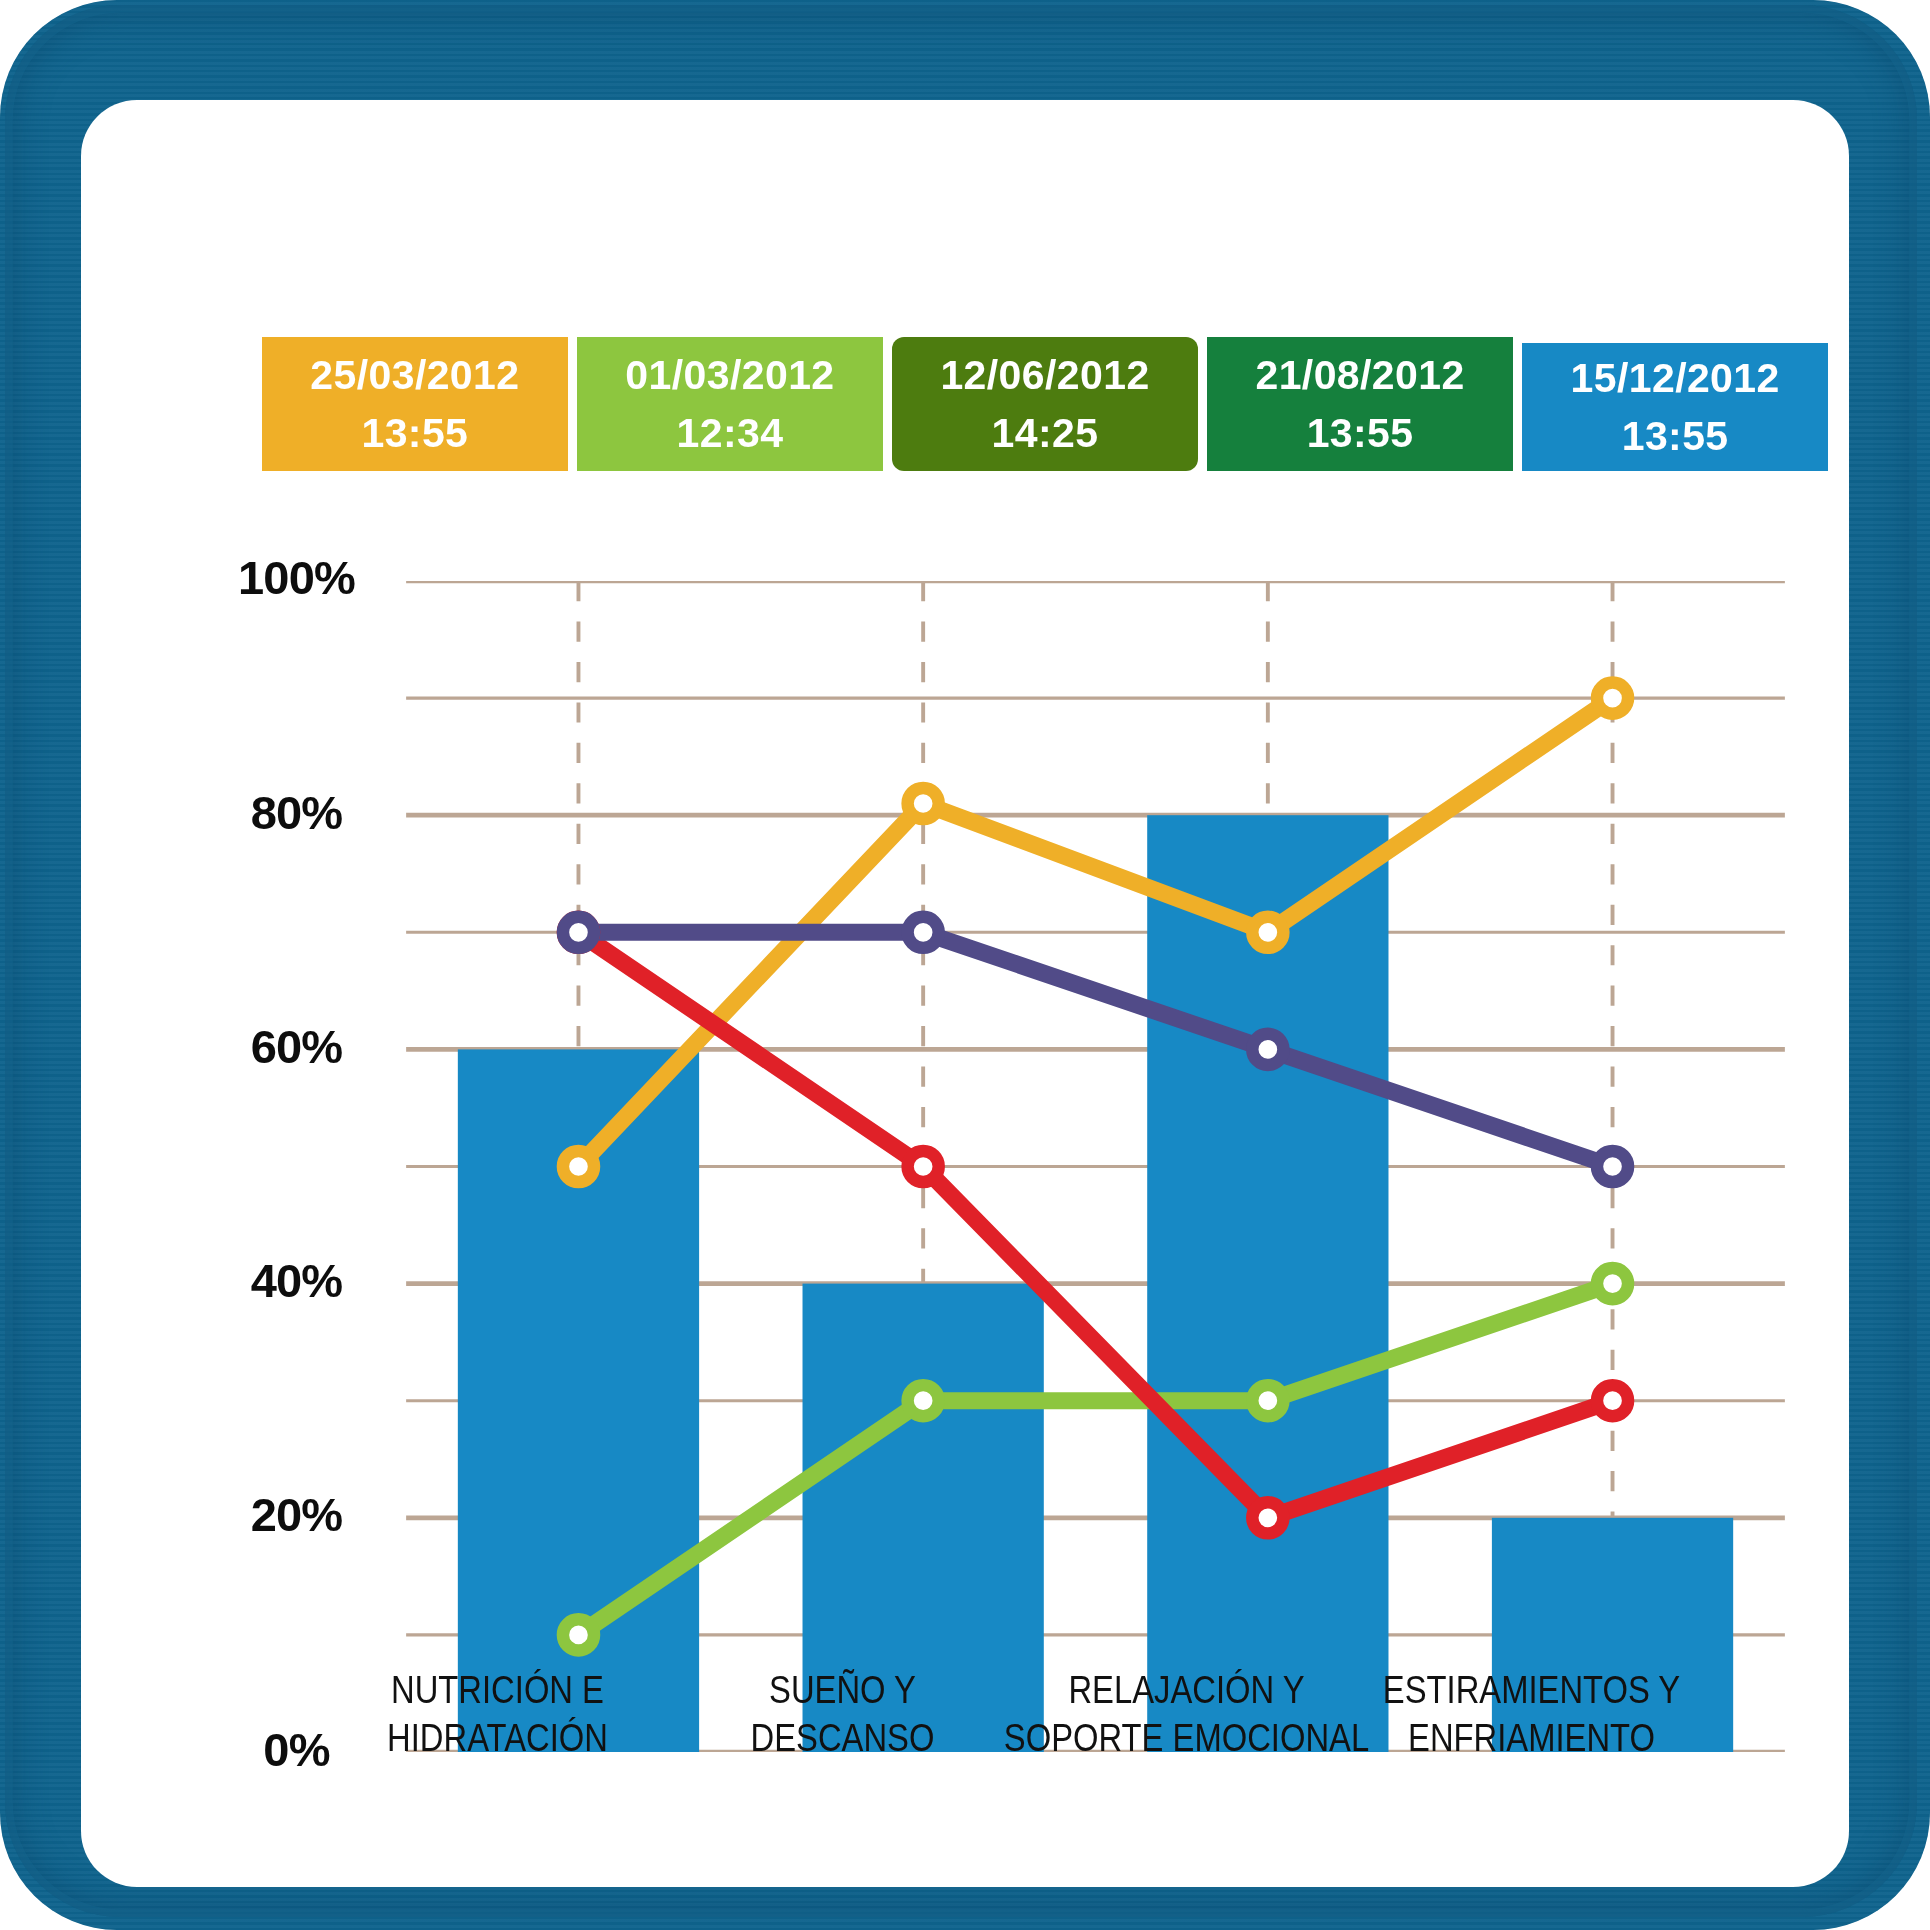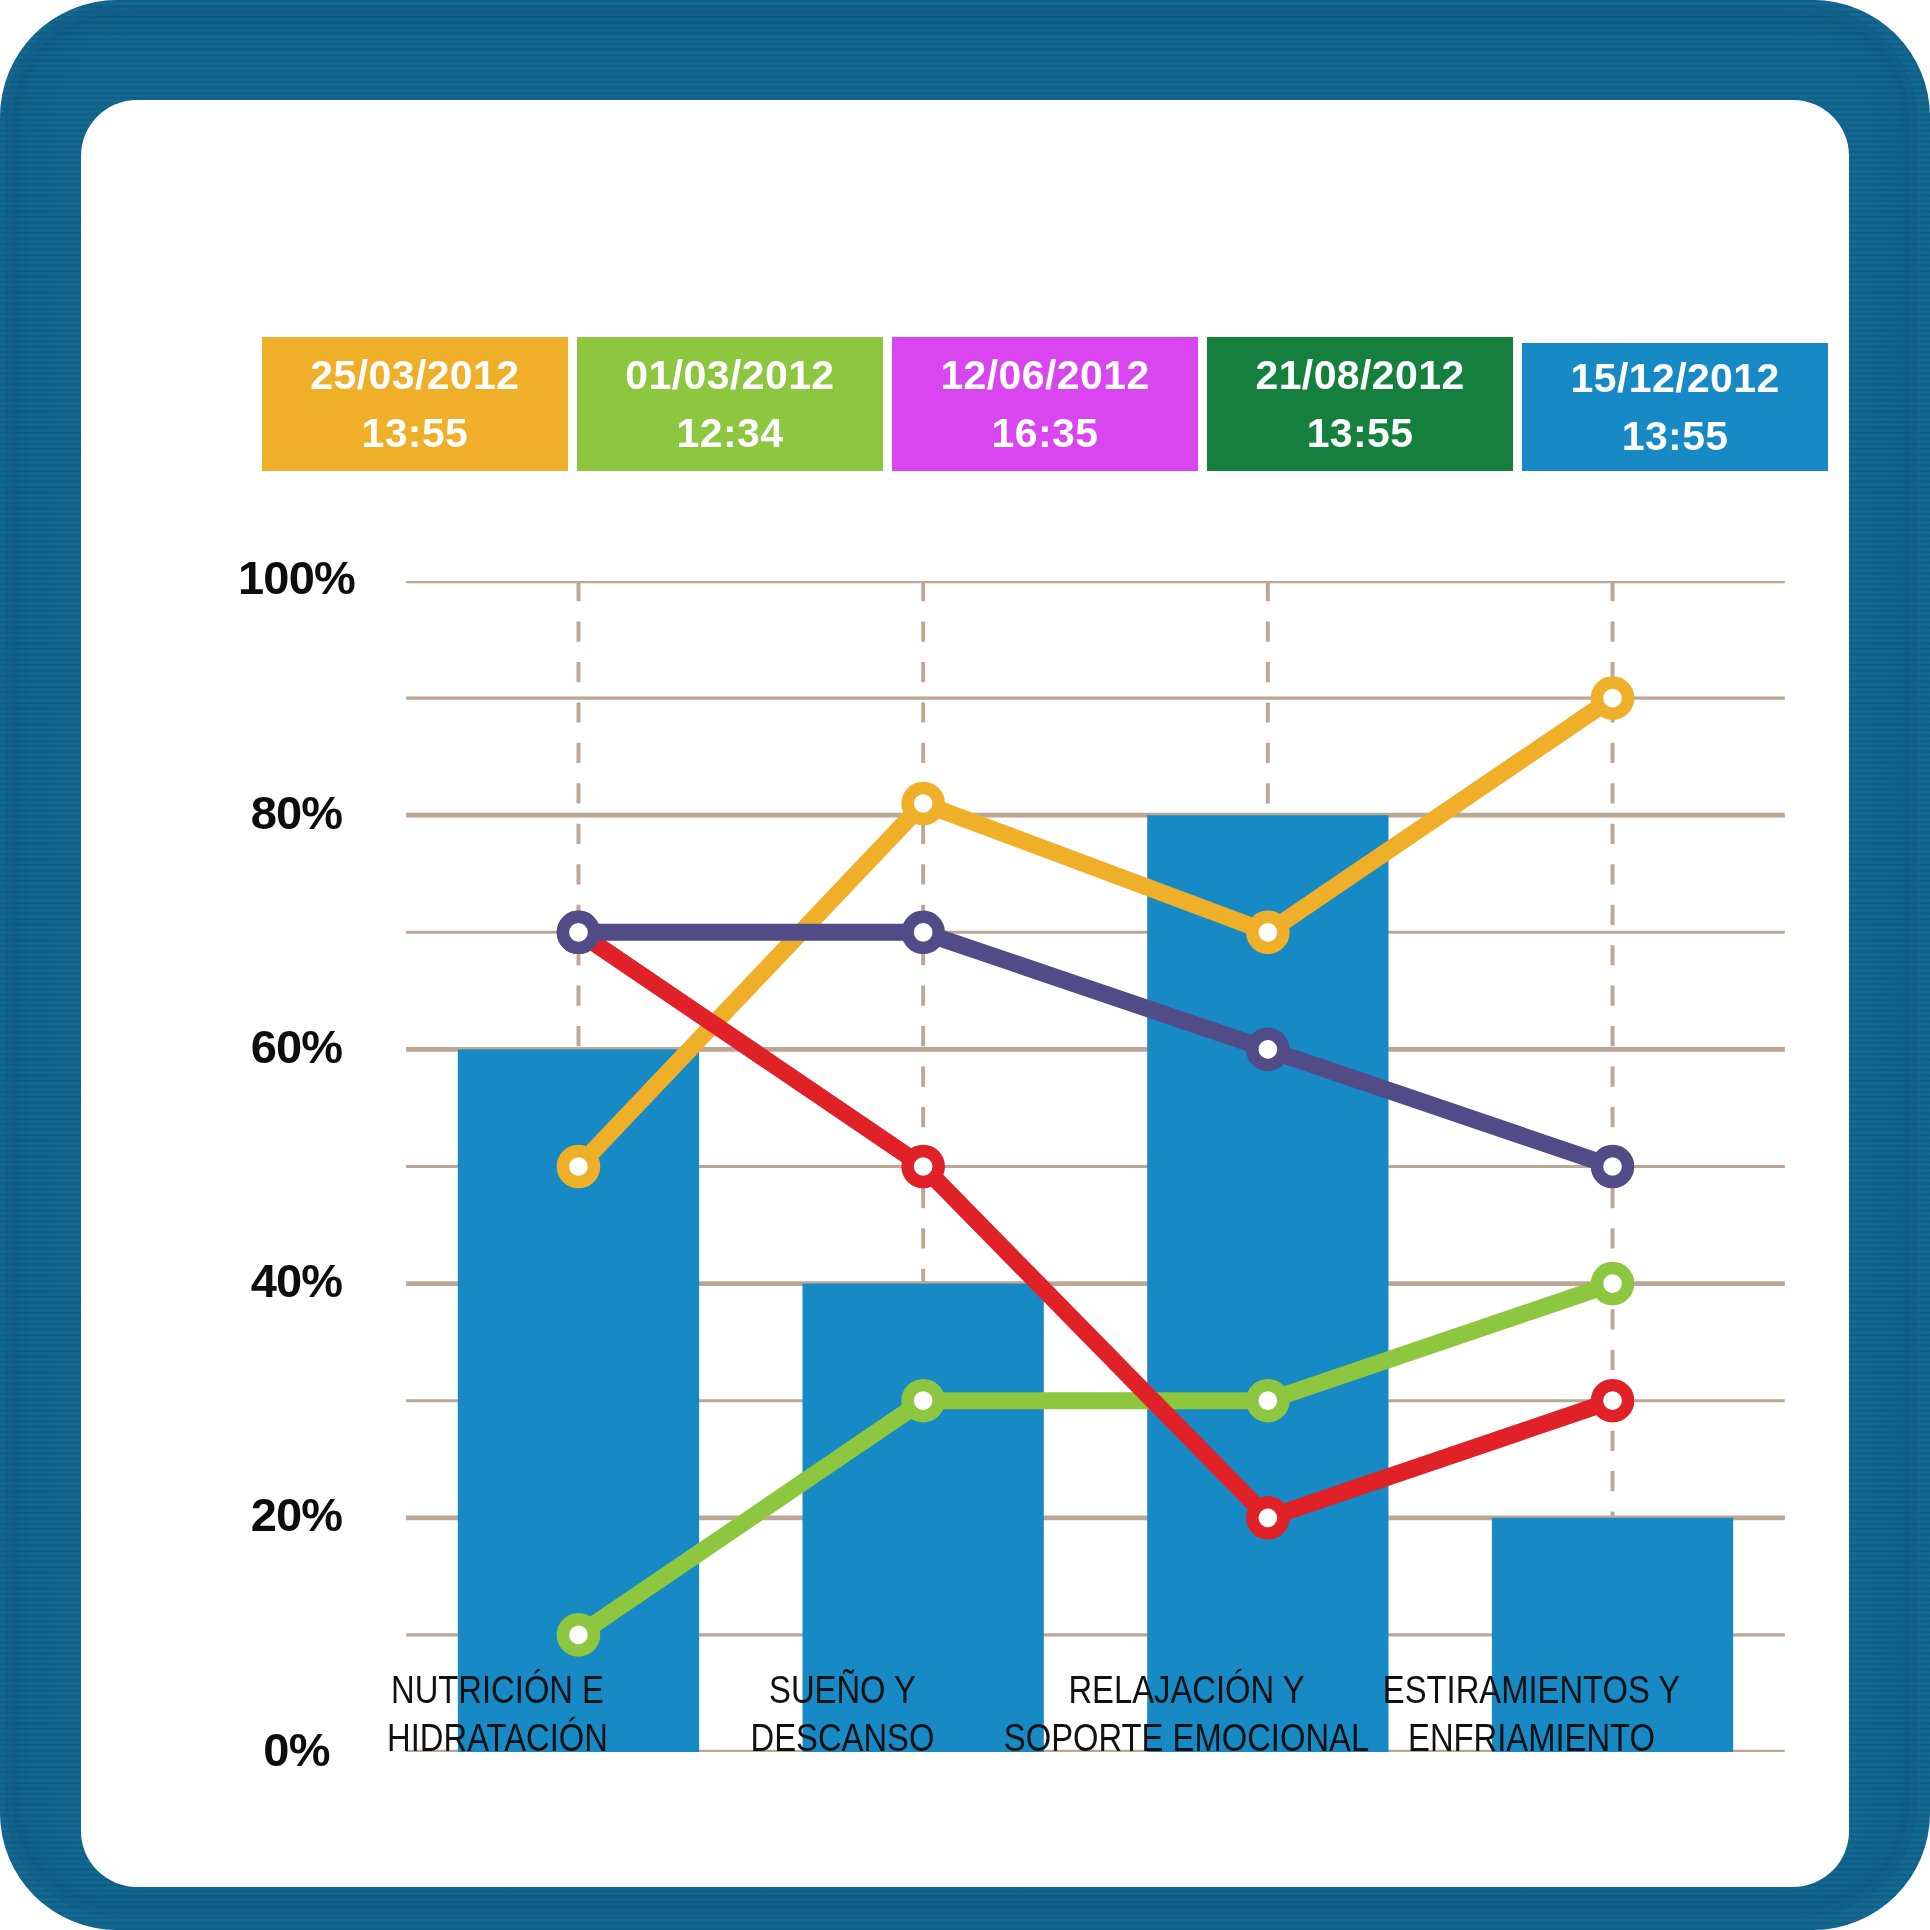--- a/index.html
+++ b/index.html
@@ -95,23 +95,23 @@
 
     <div id="legend">
         <div class="legend-item" style="background: rgb(239, 175, 40);">
           <span>25/03/2012</span>
           <span>13:55</span>
         </div>
         <div class="legend-item" style="background: rgb(141, 198, 63);">
           <span>01/03/2012</span>
           <span>12:34</span>
         </div>
-        <div class="legend-item" style="background: #d946ef;">
+        <div class="legend-item" style="background: #4d7c0f; border-radius: 12px;">
           <span>12/06/2012</span>
-          <span>16:35</span>
+          <span>14:25</span>
         </div>
         <div class="legend-item" style="background: #15803d;">
           <span>21/08/2012</span>
           <span>13:55</span>
         </div>
         <div class="legend-item" style="background: rgb(23, 137, 197); margin-top: 6px;">
           <span>15/12/2012</span>
           <span>13:55</span>
         </div>
       </div>

